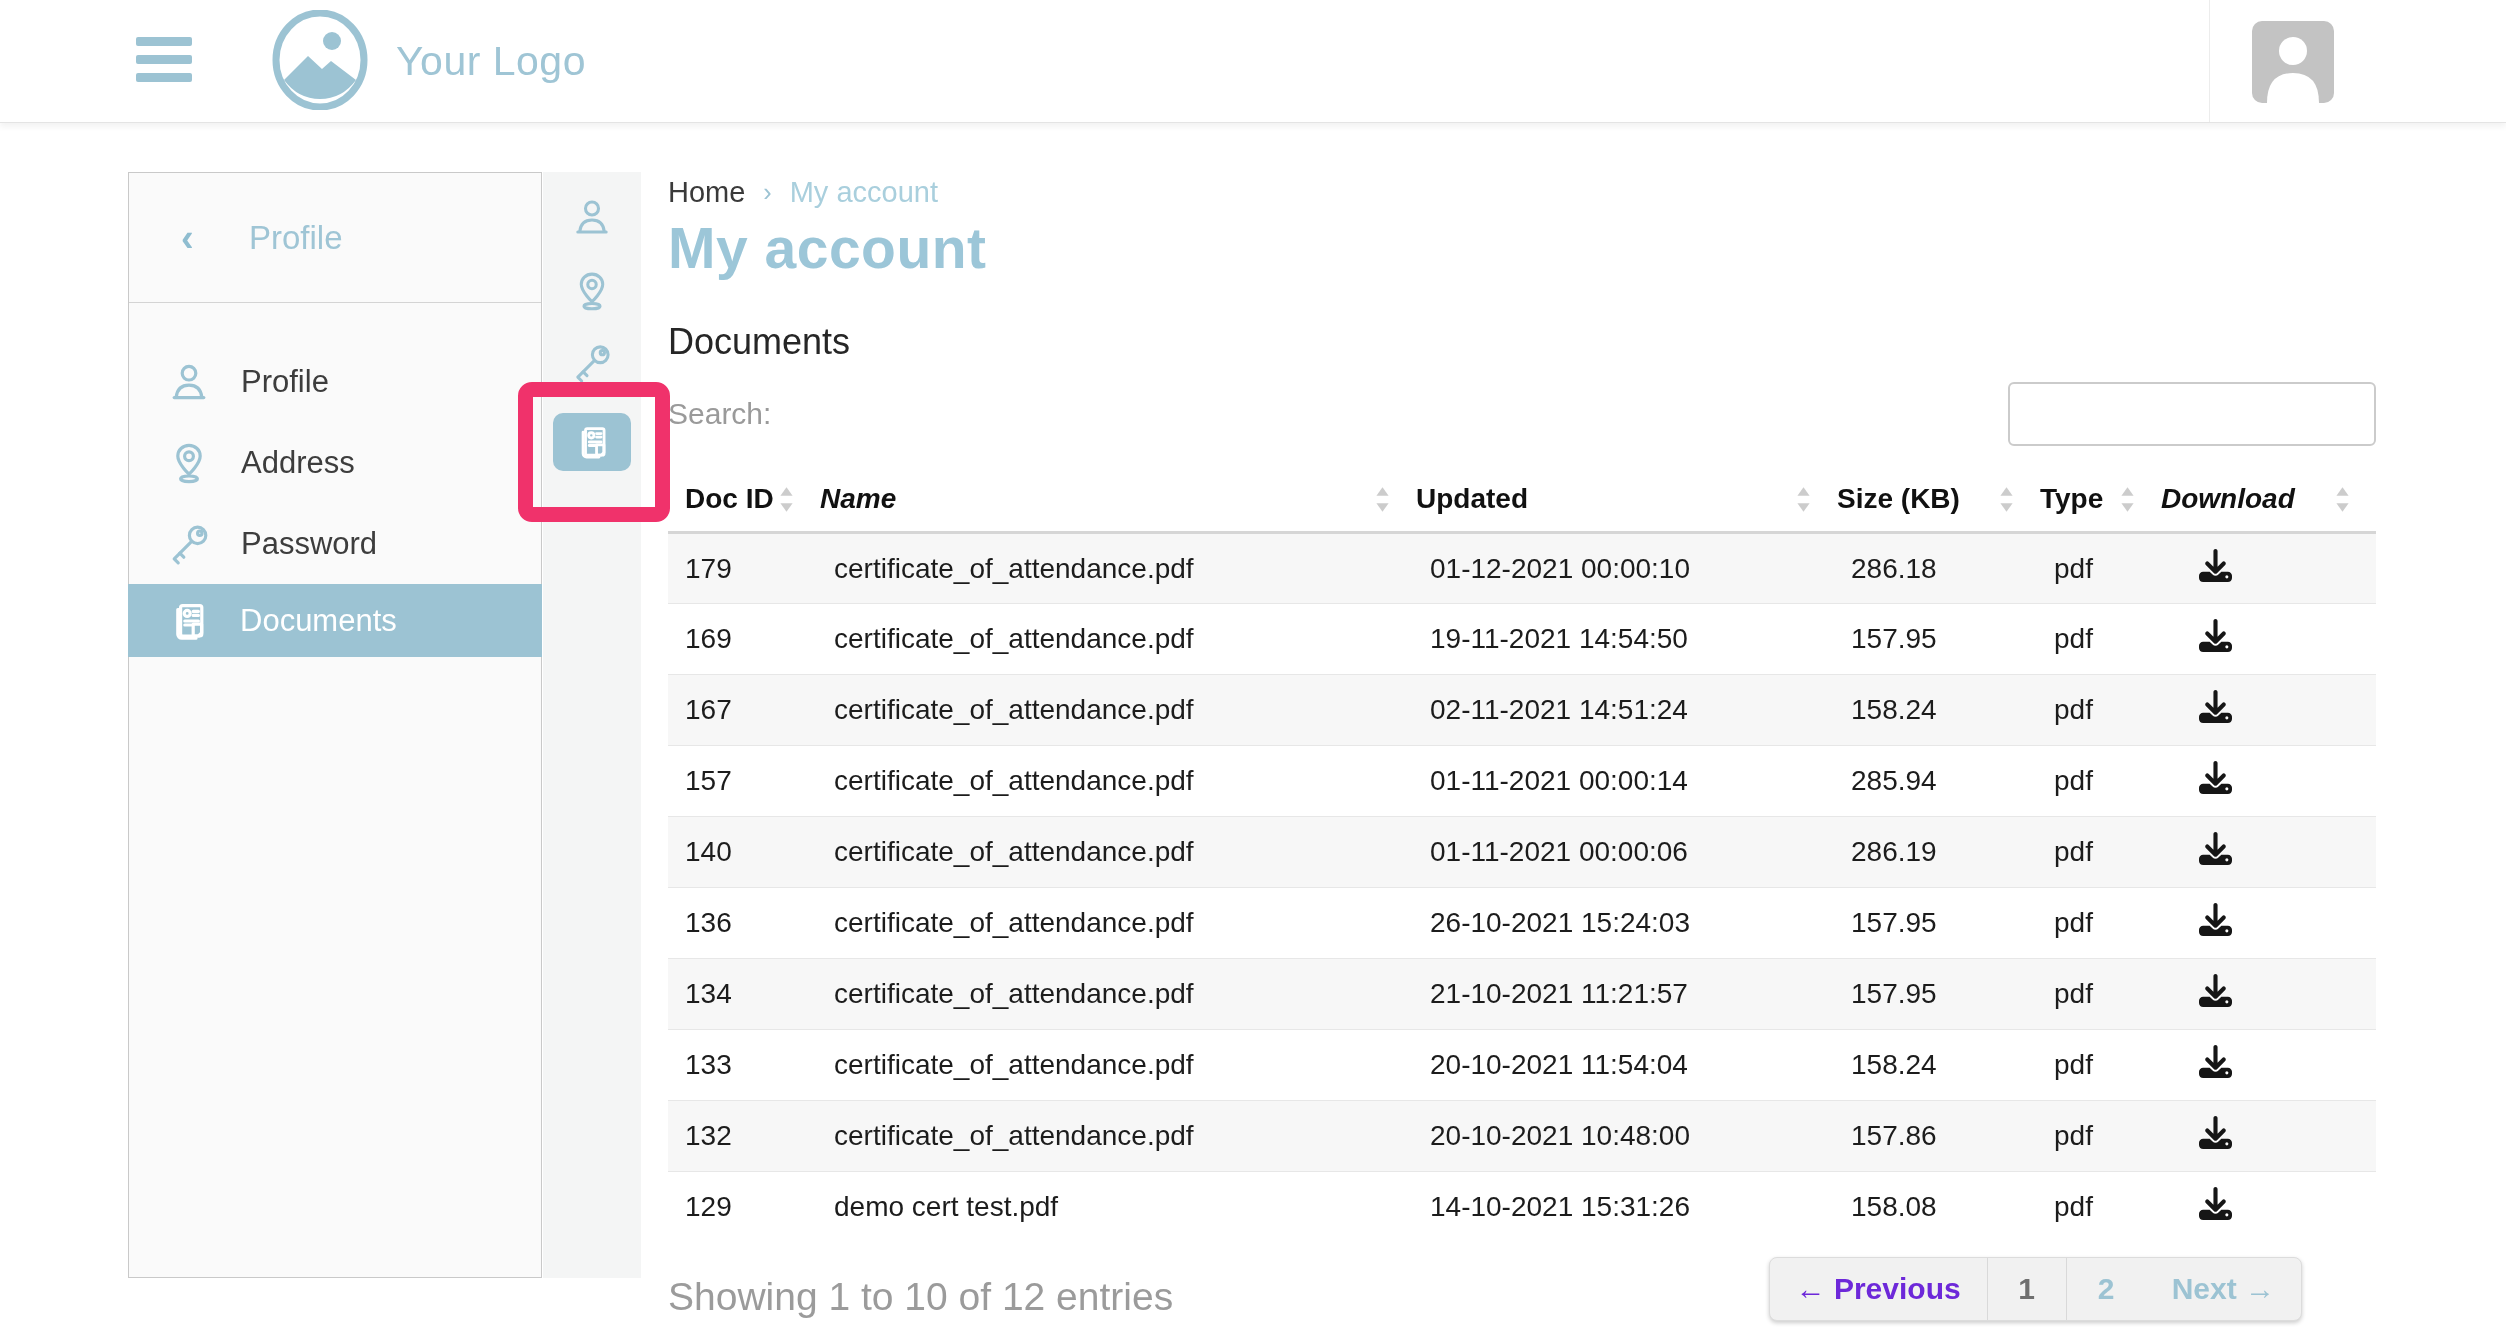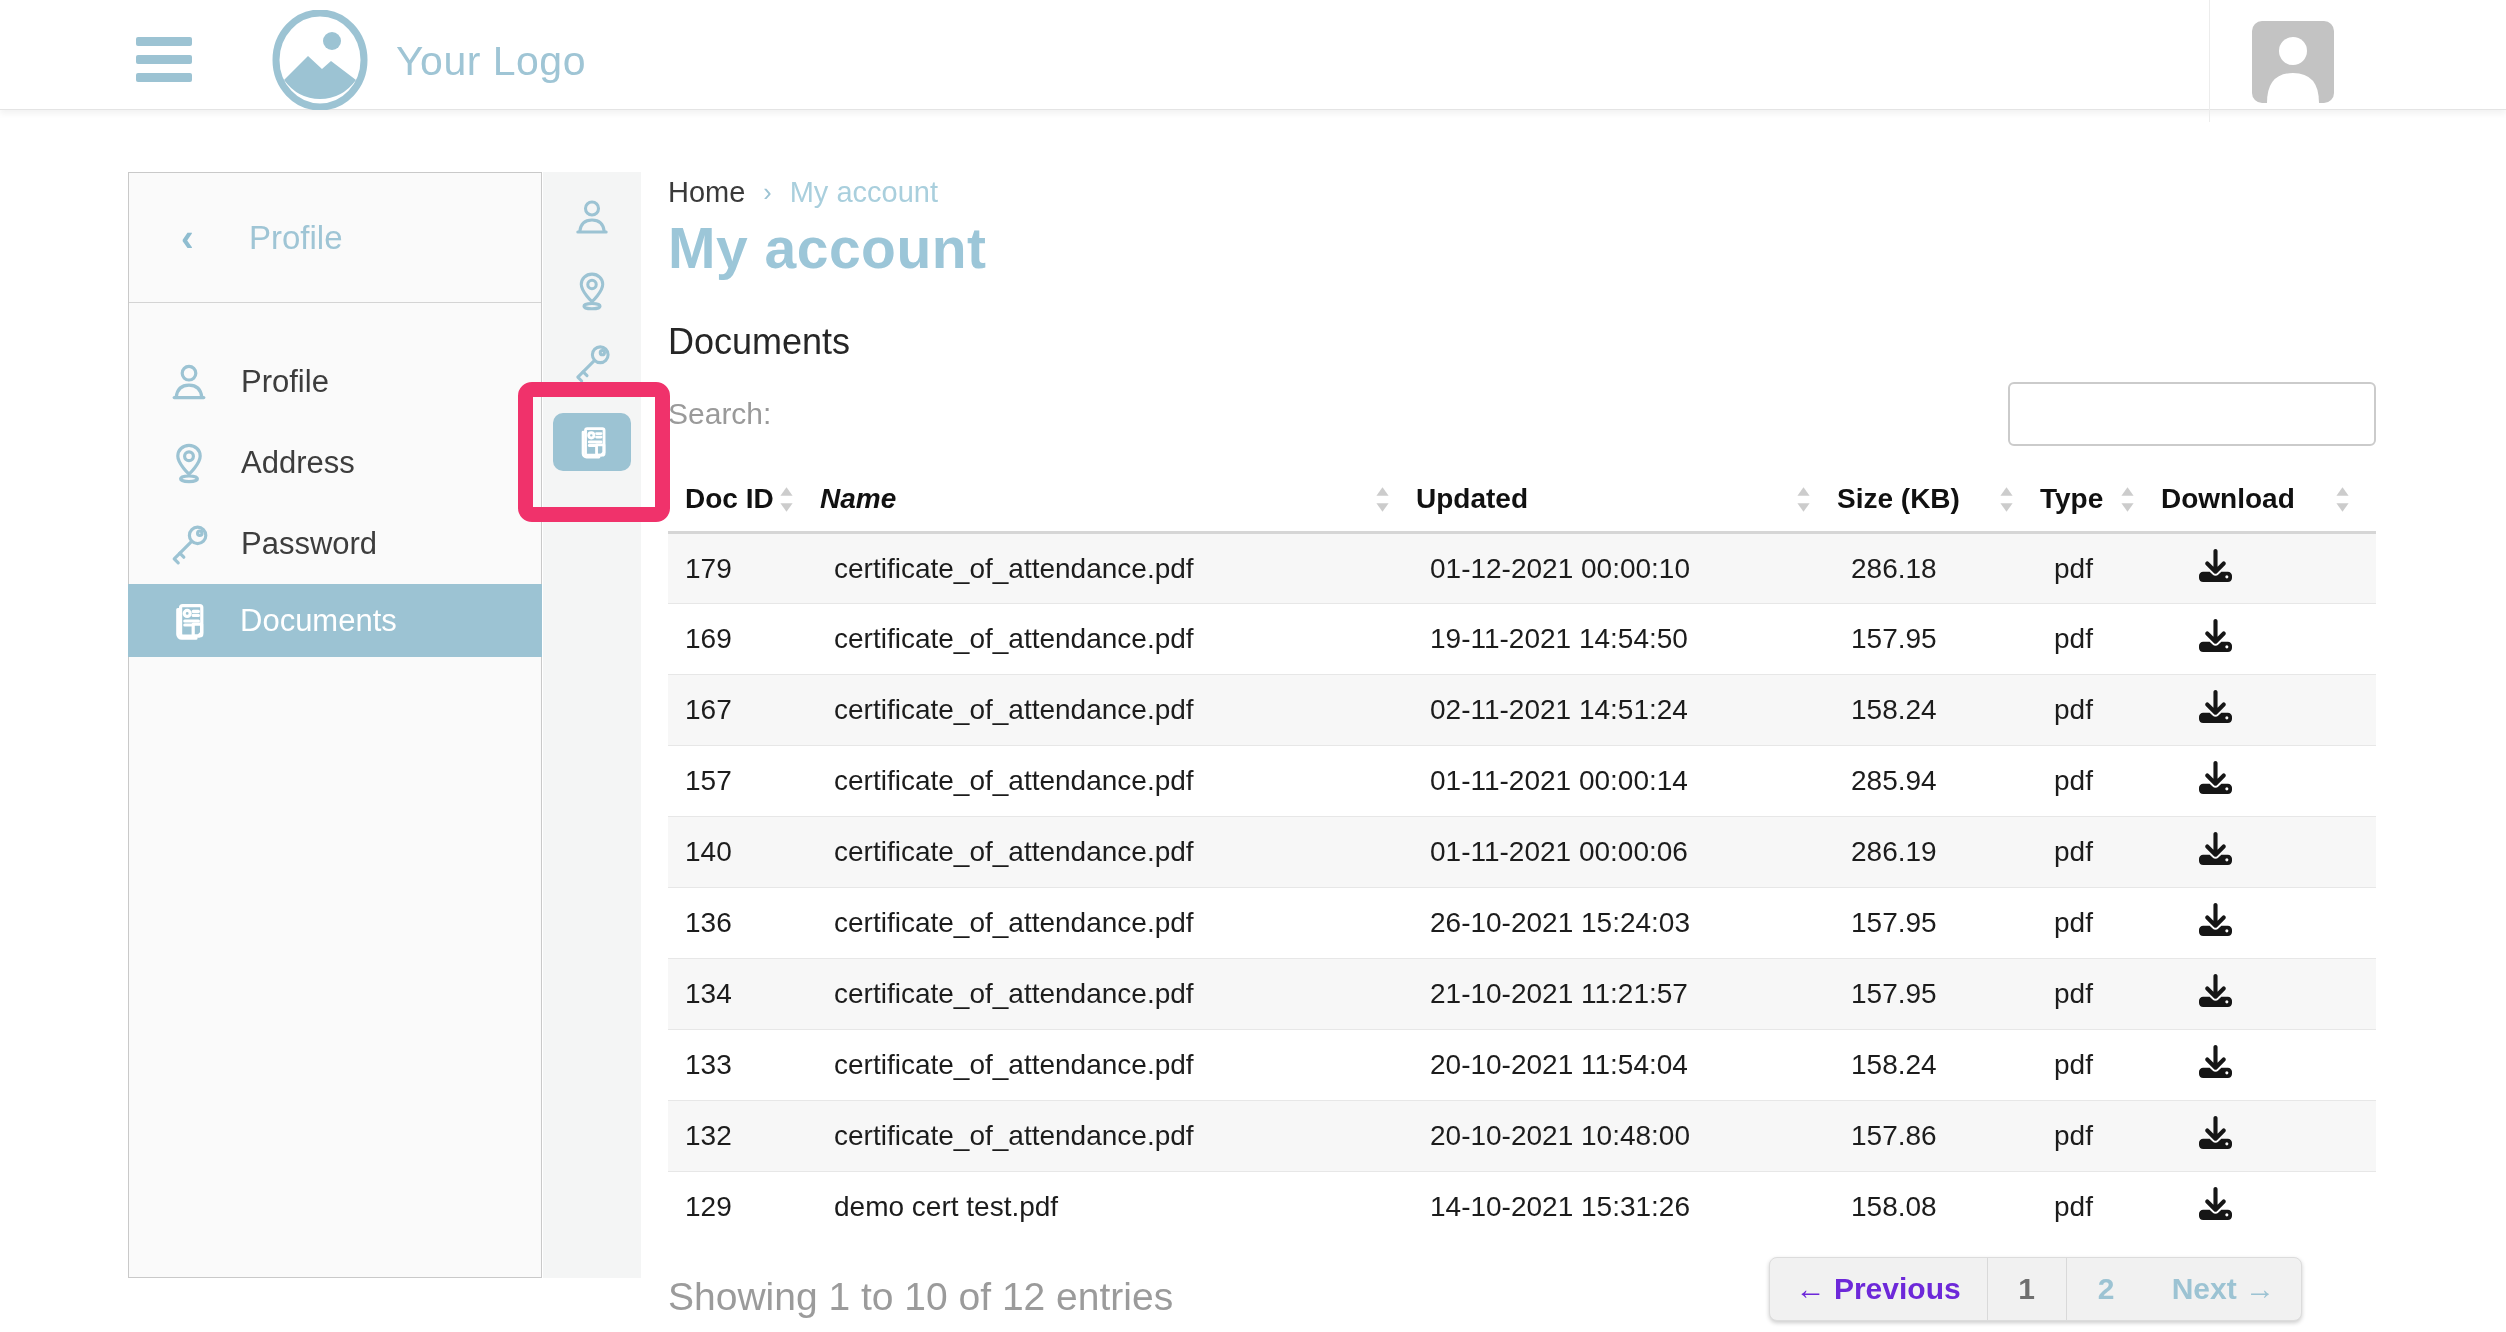--- a/index.html
+++ b/index.html
@@ -3,21 +3,21 @@
 <meta charset="utf-8">
 <style>
   * { box-sizing: border-box; }
   html,body { margin:0; padding:0; }
   body {
     width:2506px; height:1332px; position:relative; overflow:hidden;
     background:#ffffff; font-family:"Liberation Sans", sans-serif; color:#1c1c1c;
   }
 
   
-  .topbar { position:absolute; left:0; top:0; width:2506px; height:110px; background:#fff;
+  .topbar { position:absolute; left:0; top:0; width:2506px; height:123px; background:#fff;
             border-bottom:1px solid #e4e4e4; box-shadow:0 4px 6px rgba(0,0,0,0.05); z-index:5; }
   .hamburger { position:absolute; left:136px; top:37px; width:56px; height:50px; cursor:pointer; }
   .hamburger i { display:block; width:56px; height:9px; background:#9cc3d3; border-radius:2px; margin-bottom:9px; }
   .logo-mark { position:absolute; left:270px; top:10px; width:100px; height:102px; }
   .logo-text { position:absolute; left:396px; top:0; height:123px; display:flex; align-items:center;
                font-size:41px; color:#9fc5d5; letter-spacing:0.5px; }
   .view-btn { position:absolute; left:688px; top:21px; width:252px; height:81px; background:#fff;
               border:2px solid #a5c9d9; border-radius:6px; color:#9cc3d3; font-size:27px;
               letter-spacing:1.5px; display:flex; align-items:center; justify-content:center; cursor:pointer; }
   .topbar-divider { position:absolute; left:2209px; top:0; width:1px; height:122px; background:#ececec; }
@@ -63,21 +63,21 @@
   .search-label { font-size:30px; color:#9a9a9a; margin-right:14px; }
   .search-input { width:368px; height:64px; border:2px solid #cbcbcb; border-radius:6px;
                   font-size:30px; padding:0 16px; outline:none; font-family:inherit; background:#fff; }
 
   table.docs { width:1708px; border-collapse:collapse; margin-top:24px; table-layout:fixed; }
   .docs th { border-bottom:3px solid #d6d6d6; padding:12px 0 16px; }
   .th-inner { display:flex; align-items:center; justify-content:space-between; padding-right:26px; }
   .th-label { font-size:28px; font-weight:bold; color:#111; white-space:nowrap; }
   .sort svg { width:15px; height:25px; display:block; }
   .col-id { width:152px; } .col-name { width:596px;font-style:italic; } .col-updated { width:421px; }
-  .col-size { width:203px; } .col-type { width:121px; } .col-dl { width:215px; }
+  .col-size { width:203px; } .col-type { width:121px; } .col-dl { width:215px;font-style:italic; }
   .docs td { height:71px; font-size:28px; color:#1c1c1c; padding:0 0 0 14px; white-space:nowrap; overflow:hidden; }
   .docs td.cell-id, .docs th.col-id .th-inner { padding-left:17px;justify-content:space-between; }
   .docs tbody tr:nth-of-type(odd) { background:#f7f7f7; }
   .docs tbody tr + tr { border-top:1px solid #e7e7e7; }
   .dl-btn { display:inline-flex; margin-left:24px; cursor:pointer; }
   .dl-btn svg { width:33px; height:33px; }
 
   .footer-row { margin-top:14px; width:1708px; display:flex; justify-content:space-between; align-items:flex-end; }
   .showing { font-size:39px; color:#9b9b9b; padding-bottom:2px; }
   .pagination { display:flex; align-items:stretch; height:64px; background:#f1f1f1;

